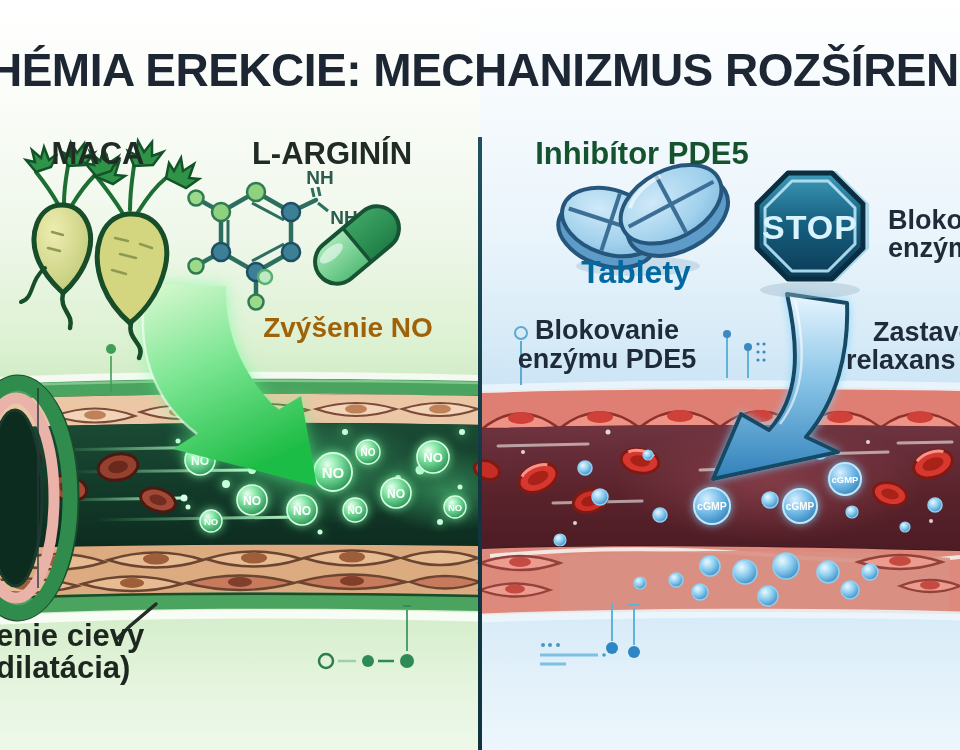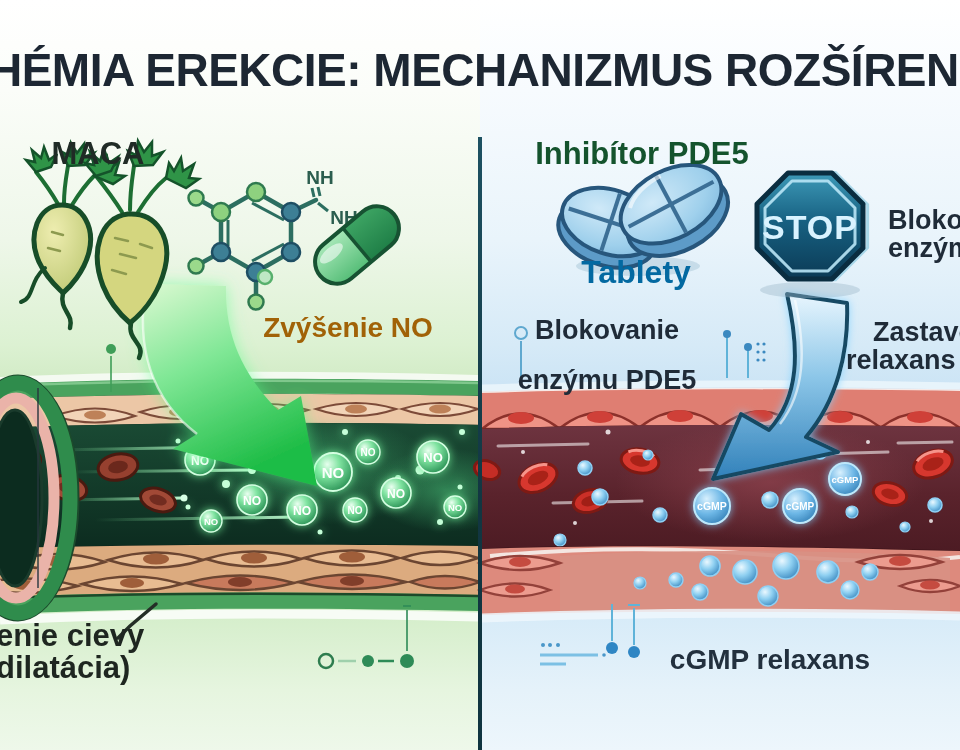--- a/index.html
+++ b/index.html
@@ -556,32 +556,32 @@
       <line x1="628" y1="605" x2="640" y2="605" stroke="#5fb3d9" stroke-width="2"></line>
     </g>
     <path d="M118,638 L130,626 L156,604" stroke="#242e26" stroke-width="3.5" fill="none" stroke-linecap="round"></path>
   </svg>
 
   <div class="divider"></div>
 
   <div class="txt title center">CHÉMIA EREKCIE: MECHANIZMUS ROZŠÍRENIA</div>
 
   <div class="txt h-label center" style="left:86px;">MACA</div>
+  <div class="txt h-label center" style="left:320px;">L-ARGINÍN</div>
   <div class="txt h-label h-label-r center" style="left:630px;">Inhibítor PDE5</div>
 
   <div class="txt sub-green center" style="left:348px;top:313px;">Zvýšenie NO</div>
 
   <div class="txt sub-blue center" style="left:636px;top:256px;font-size:32px;color:#0369a1;">Tablety</div>
 
   <div class="txt sub-blue center" style="left:607px;top:316px;">Blokovanie</div>
-  <div class="txt sub-blue center" style="left:607px;top:345px;margin-top:21px;">enzýmu PDE5</div>
+  <div class="txt sub-blue center" style="left:607px;top:345px;">enzýmu PDE5</div>
 
   <div class="txt sub-blue" style="left:888px;top:206px;">Blokovanie</div>
   <div class="txt sub-blue" style="left:888px;top:234px;">enzýmu</div>
 
   <div class="txt sub-blue" style="left:873px;top:318px;">Zastavenie</div>
   <div class="txt sub-blue" style="left:846px;top:346px;">relaxans</div>
 
   <div class="txt cap-left" style="left:-4px;top:620px;">enie cievy</div>
   <div class="txt cap-left" style="left:-4px;top:652px;">dilatácia)</div>
 
-  <div class="txt center" style="left:770px;top:645px;font-size:28px;color:#22303e;">cGMP relaxans</div>
 </div>
 
 </body></html>

